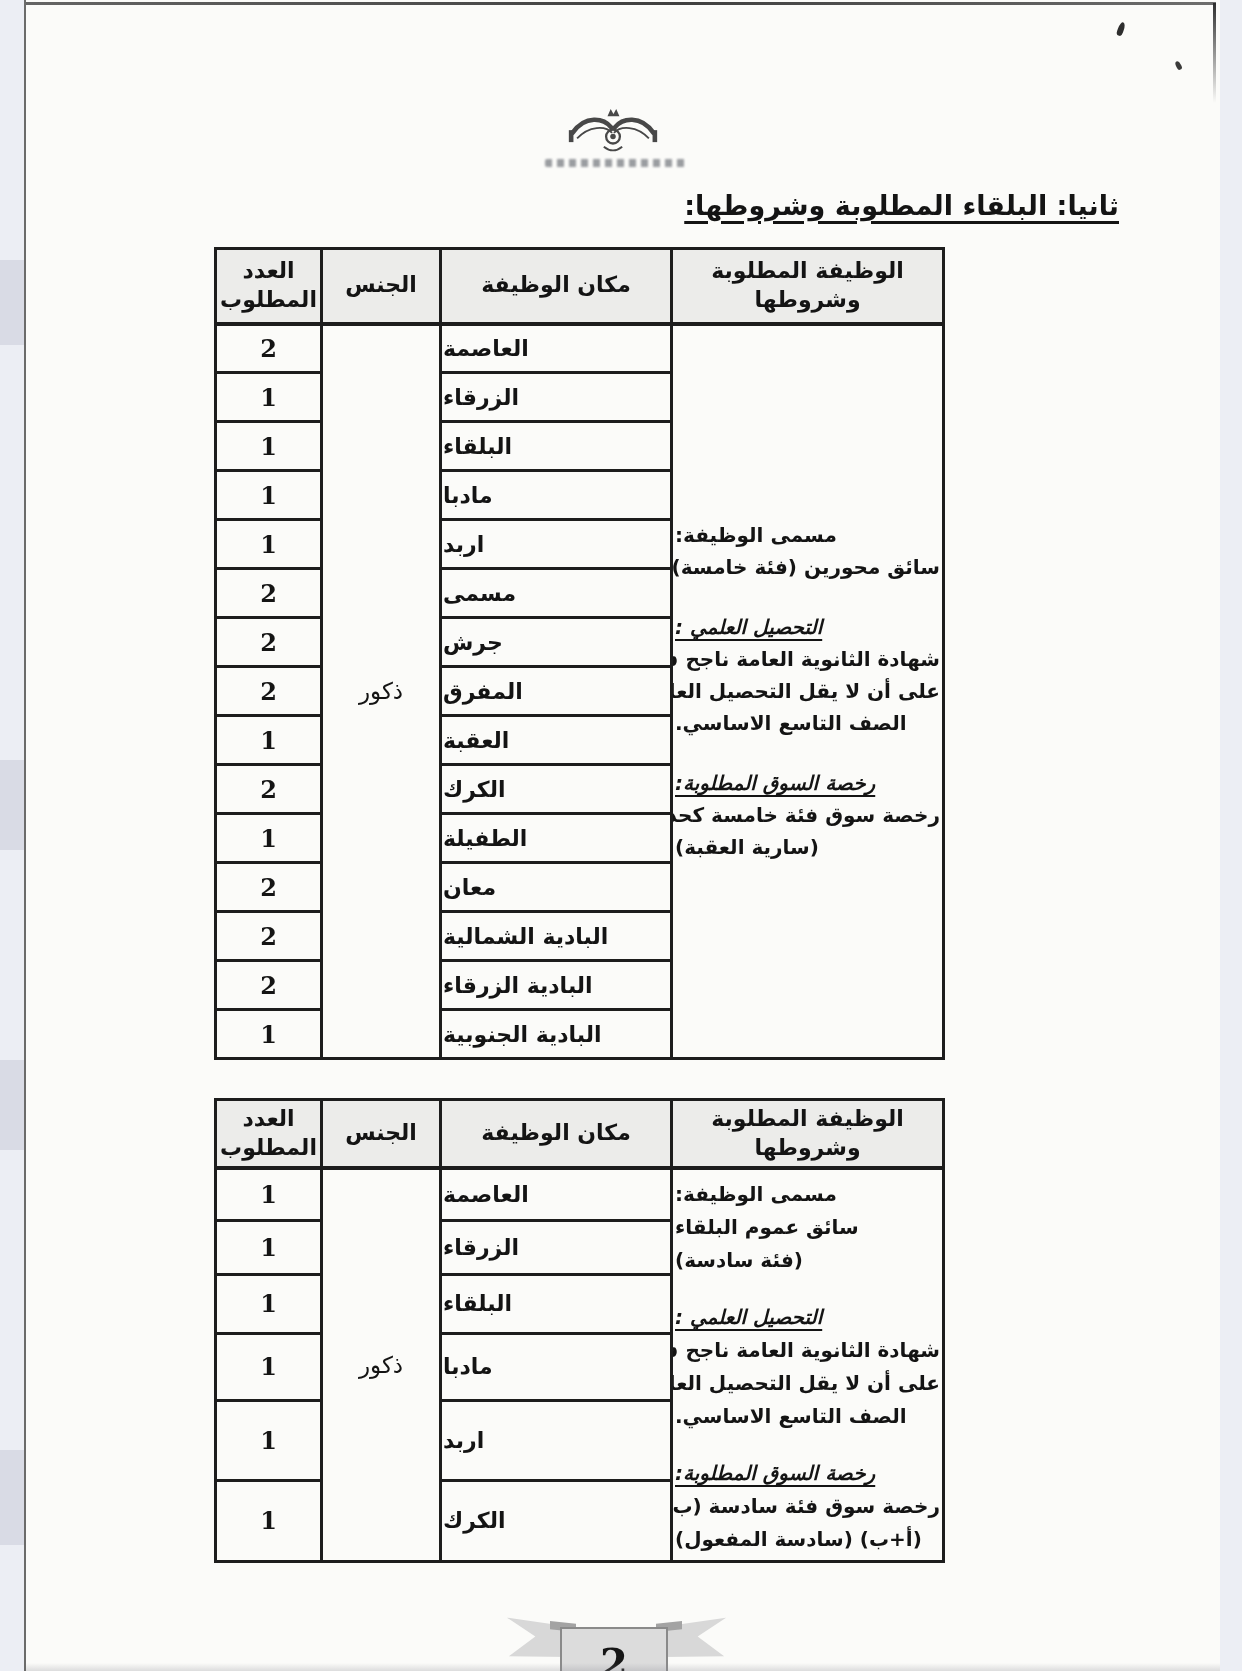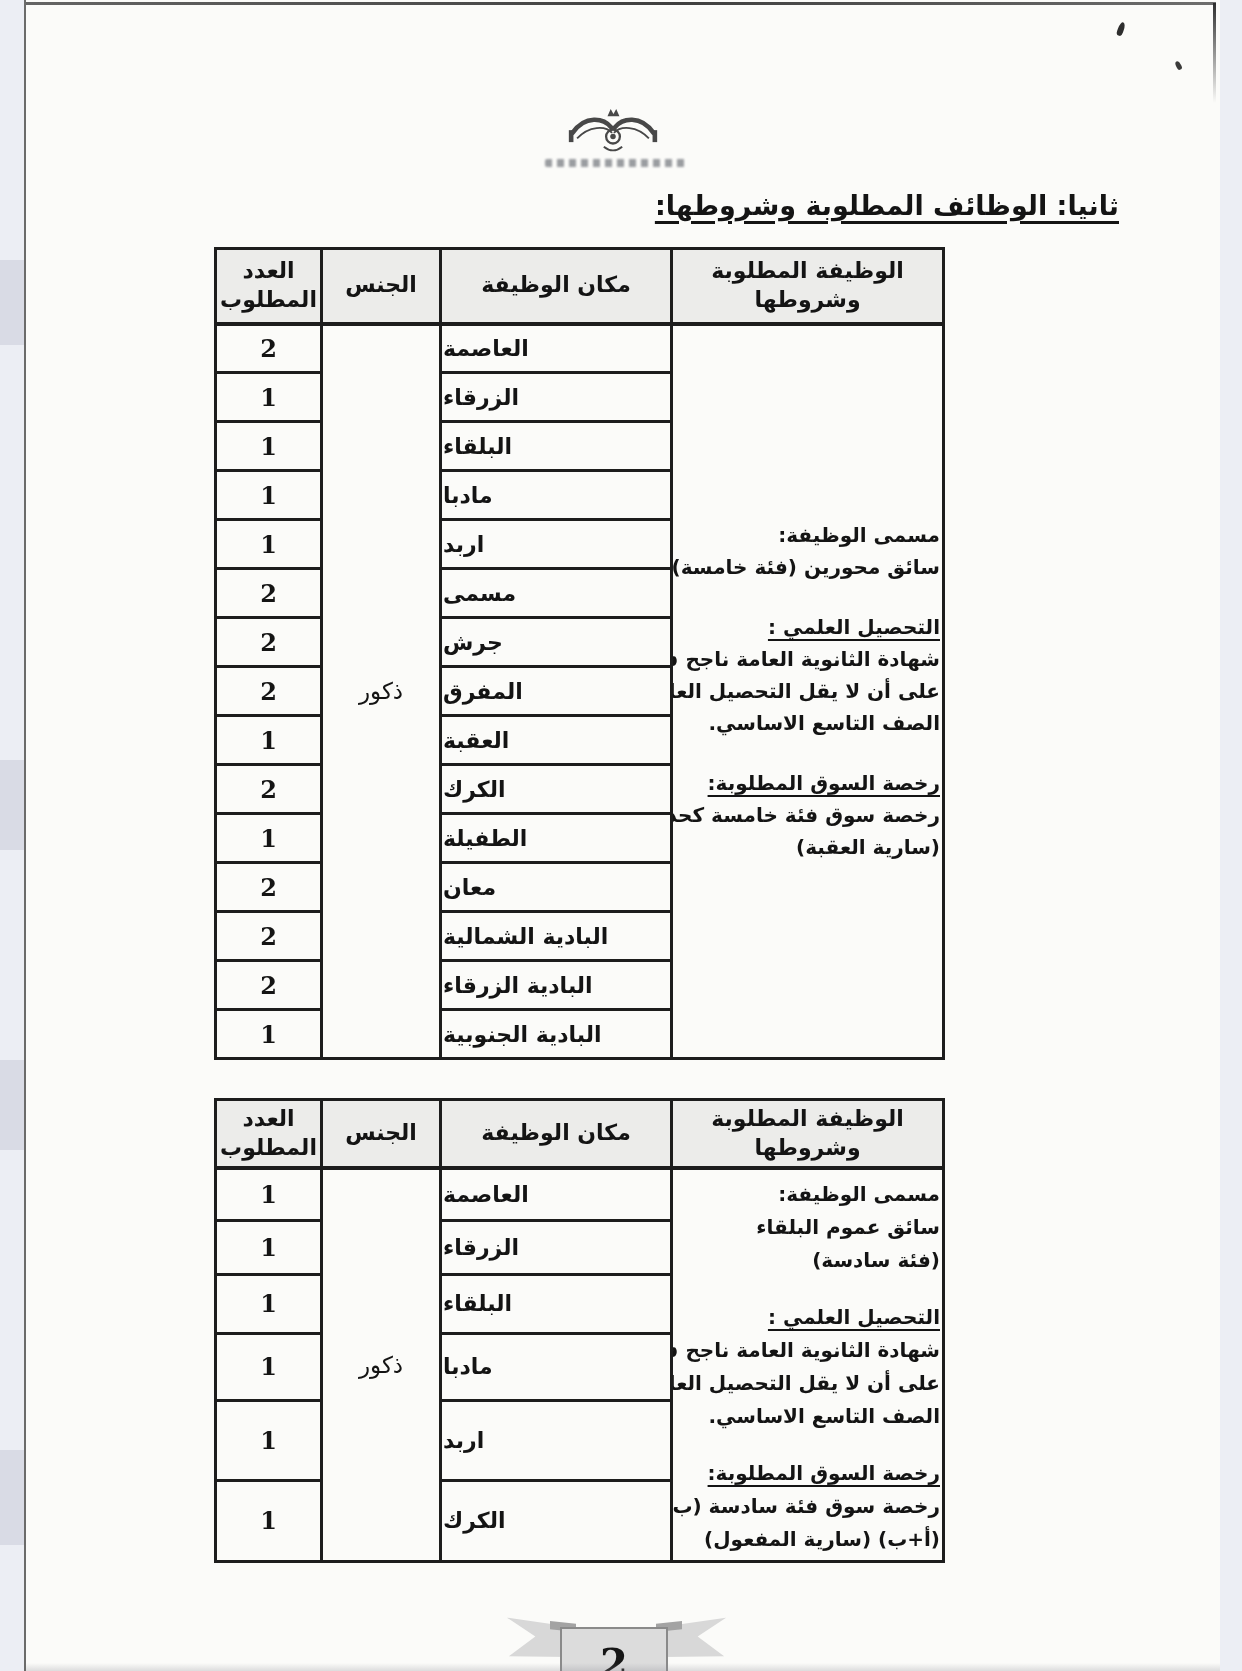--- a/index.html
+++ b/index.html
@@ -59,23 +59,23 @@
   #table2 tbody tr:nth-child(3){height:57px;}
   #table2 tbody tr:nth-child(4){height:65px;}
   #table2 tbody tr:nth-child(5){height:77px;}
   #table2 tbody tr:nth-child(6){height:79px;}
   td.loc-cell{font-size:22px;font-weight:bold;text-align:left;vertical-align:middle;white-space:nowrap;}
   td.count-cell{font-size:24px;font-weight:bold;text-align:center;vertical-align:middle;
     font-family:"DejaVu Serif","Liberation Serif",serif;}
   td.gender-cell{font-size:23px;font-weight:normal;text-align:center;vertical-align:middle;}
   td.job-cell{vertical-align:middle;text-align:center;padding:4px 2px;}
   #table2 td.job-cell{vertical-align:top;padding-top:8px;}
-  .job-line{font-size:20px;font-weight:bold;line-height:32px;white-space:nowrap;text-align:right;}
+  .job-line{font-size:20px;font-weight:bold;line-height:32px;white-space:nowrap;text-align:left;}
   #table2 .job-line{line-height:33px;}
-  .job-line.u{text-decoration:underline;text-underline-offset:5px;text-decoration-thickness:2px;}
+  .job-line.u{text-decoration:underline;text-underline-offset:5px;text-decoration-thickness:2px;font-style:italic;}
   .job-gap{height:28px;}
   #table2 .job-gap{height:24px;}
 
   
   .ribbon-wing{position:absolute;top:1616px;width:63px;height:41px;background:#d8d8d8;
     filter:drop-shadow(0 1px 1px #999);}
   .ribbon-wing.left{left:481px;
     clip-path:polygon(0% 4%,100% 26%,100% 100%,3% 98%,45% 50%);}
   .ribbon-wing.right{left:637px;
     clip-path:polygon(100% 4%,0% 26%,0% 100%,97% 98%,55% 50%);}
@@ -115,21 +115,21 @@
         <path d="M40 42 q 10 8 20 0"></path>
       </g>
       <rect x="2" y="24" width="5" height="13" fill="#1c1c1c"></rect>
       <rect x="93" y="24" width="5" height="13" fill="#1c1c1c"></rect>
       <circle cx="50" cy="31" r="7.5" fill="none" stroke="#1c1c1c" stroke-width="2.5"></circle>
       <circle cx="50" cy="31" r="3" fill="#1c1c1c"></circle>
     </svg>
   </div>
   <div class="emblem-caption"></div>
 
-  <div class="title">ثانيا: الوظائف المطلوبة وشروطها:</div>
+  <div class="title">ثانيا: البلقاء المطلوبة وشروطها:</div>
 
   <table class="jobs" id="table1">
     <colgroup>
         <col class="c-job">
         <col class="c-loc">
         <col class="c-gender">
         <col class="c-count">
       </colgroup>
     <thead>
       <tr>
@@ -239,21 +239,21 @@
             <div class="job-line">سائق عموم البلقاء</div>
             <div class="job-line">(فئة سادسة)</div>
             <div class="job-gap"></div>
             <div class="job-line u">التحصيل العلمي :</div>
             <div class="job-line">شهادة الثانوية العامة ناجح فما دون</div>
             <div class="job-line">على أن لا يقل التحصيل العلمي عن</div>
             <div class="job-line">الصف التاسع الاساسي.</div>
             <div class="job-gap"></div>
             <div class="job-line u">رخصة السوق المطلوبة:</div>
             <div class="job-line">رخصة سوق فئة سادسة (ب) أو</div>
-            <div class="job-line">(أ+ب) (سارية المفعول)</div>
+            <div class="job-line">(أ+ب) (سادسة المفعول)</div>
           </td>
           <td class="loc-cell">العاصمة</td>
           <td class="gender-cell" rowspan="6">ذكور</td>
           <td class="count-cell">1</td>
         </tr>
         <tr>
           <td class="loc-cell">الزرقاء</td>
           <td class="count-cell">1</td>
         </tr>
         <tr>

